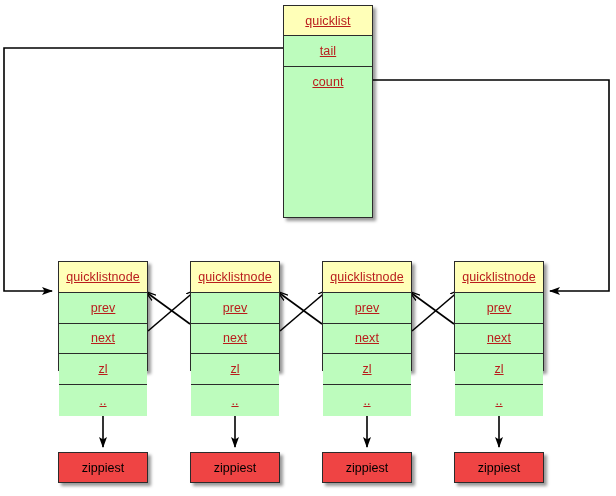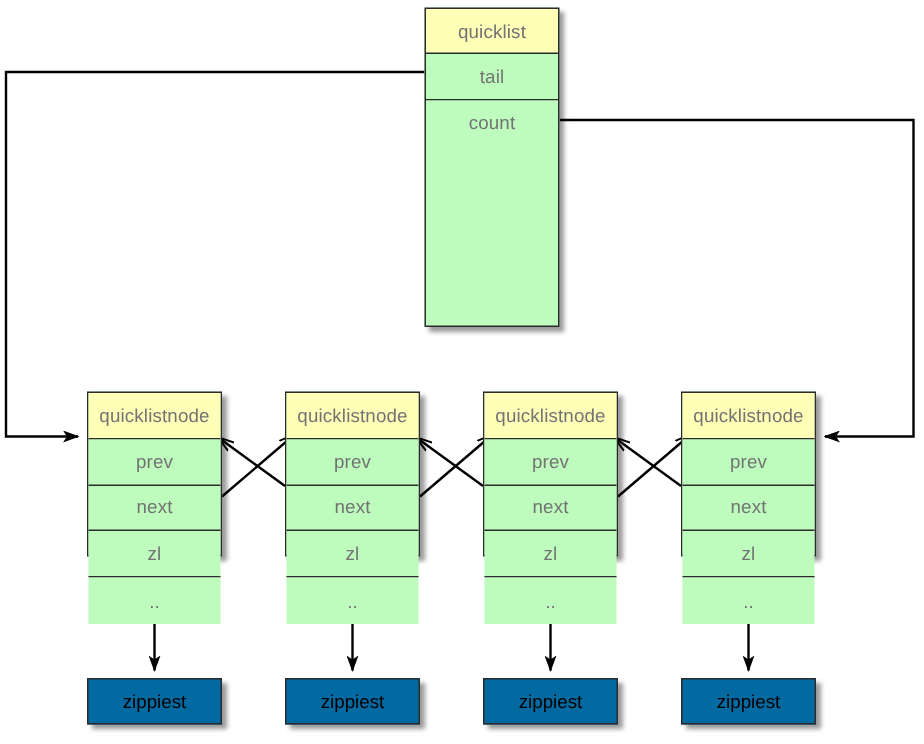--- a/index.html
+++ b/index.html
@@ -34,34 +34,35 @@
     box-shadow: 3px 3px 3px rgba(0,0,0,0.40);
     background: #bdfcbd;
   }
   .row {
     box-sizing: border-box;
     border-bottom: 1.6px solid #2b2b2b;
     display: flex;
     align-items: center;
     justify-content: center;
     font-size: 12.5px;
-    color: #737373;
+    color: #b91c1c;
     letter-spacing: 0.1px;
     background: #bdfcbd;
+    text-decoration: underline;
   }
   .row:last-child { border-bottom: none; }
   .row.header {
     background: #ffffb8;
   }
   .leafbox {
     position: absolute;
     border: 1.6px solid #2b2b2b;
     box-sizing: border-box;
     box-shadow: 3px 3px 3px rgba(0,0,0,0.40);
-    background: #0369a1;
+    background: #ef4444;
     display: flex;
     align-items: center;
     justify-content: center;
     font-size: 12.5px;
     color: #000000;
   }
   
   #quicklist {
     left: 283px;
     top: 5px;

